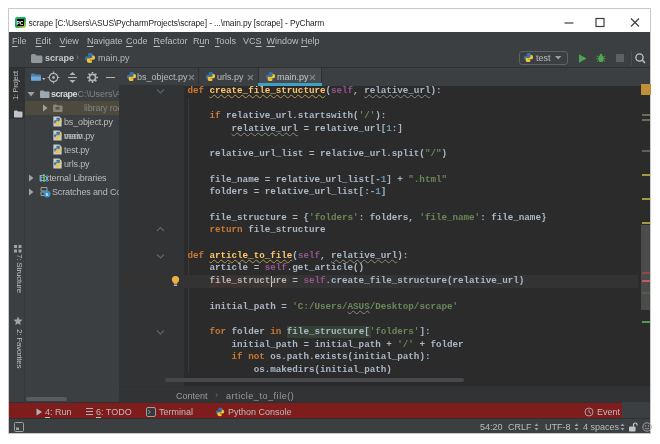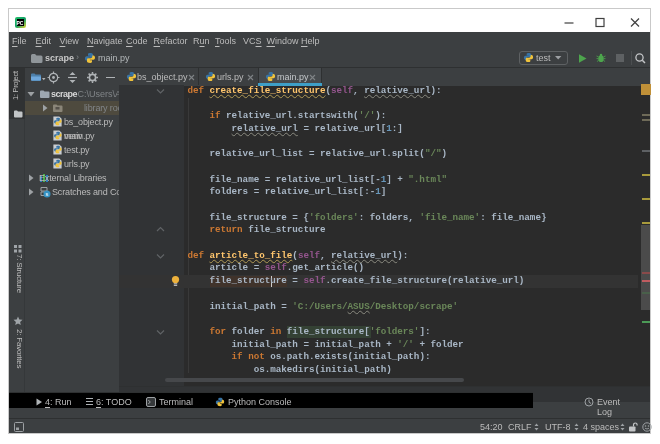--- a/index.html
+++ b/index.html
@@ -20,21 +20,21 @@
 .mi u { text-decoration:underline; text-underline-offset:1.5px; text-decoration-thickness:0.8px; }
 
 #toolbar { left:9px; top:47px; width:641px; height:21px; background:#3c3f41; border-bottom:1px solid #2e3031; }
 
 #stripe { left:9px; top:68px; width:16px; height:334px; background:#3c3f41; border-right:1px solid #35383a; }
 #project { left:25px; top:68px; width:96px; height:334px; background:#3c3f41; border-right:2px solid #2b2d2e; overflow:hidden; }
 #editorbg { left:119px; top:68px; width:531px; height:334px; background:#2b2b2b; }
 #tabbar { left:119px; top:68px; width:531px; height:18px; background:#3c3f41; }
 #gutterbg { left:119px; top:85px; width:65px; height:301px; background:#313335; }
 #breadcrumbs { left:119px; top:386px; width:531px; height:16px; background:#313335; border-top:1px solid #2e3031; }
-#bottombar { left:9px; top:392px; width:524px; height:16px; background:#000000; border-top:1px solid #2e3031; }
+#bottombar { left:9px; top:402px; width:613px; height:16px; background:#7f1d1d; border-top:1px solid #2e3031; }
 #statusbar { left:9px; top:418px; width:641px; height:15px; background:#3c3f41; border-top:1px solid #2e3031; }
 
 #code { left:165.3px; top:84.6px; font-family:"Liberation Mono", monospace; font-size:9.25px; line-height:12.7px; color:#a9b7c6; white-space:pre; font-weight:bold; letter-spacing:-0.003em; }
 #gutternums { left:121.5px; top:84.6px; font-family:"Liberation Mono", monospace; font-size:9.3px; line-height:12.7px; color:#6e7275; white-space:pre; }
 .k { color:#cc7832; } 
 .s { color:#6a8759; } 
 .n { color:#6897bb; } 
 .f { color:#ffc66d; } 
 .sf { color:#94558d; } 
 .wv { text-decoration:underline; text-decoration-style:wavy; text-decoration-color:#8a8a80; text-decoration-thickness:0.8px; text-underline-offset:1px; }
@@ -47,20 +47,21 @@
 </head>
 <body>
 <div id="page">
   <div class="abs" id="winborder"></div>
   <div class="abs" id="darkbody"></div>
   <div class="abs" id="titlebar">
     <div class="abs" id="tlogo">
         <i></i>
         <b>PC</b>
       </div>
+    <div class="abs" id="ttext">scrape [C:\Users\ASUS\PycharmProjects\scrape] - ...\main.py [scrape] - PyCharm</div>
     <svg class="abs" style="left:553px;top:2px" width="14" height="22">
         <line x1="2.5" y1="12" x2="11.5" y2="12" stroke="#404040" stroke-width="1.2"></line>
       </svg>
     <svg class="abs" style="left:583.5px;top:2px" width="14" height="22">
         <rect x="3" y="7.5" width="8" height="8" fill="none" stroke="#404040" stroke-width="1.2"></rect>
       </svg>
     <svg class="abs" style="left:618.5px;top:2px" width="14" height="22">
         <path d="M3 7.5 L11 15.5 M11 7.5 L3 15.5" stroke="#404040" stroke-width="1.2"></path>
       </svg>
   </div>

